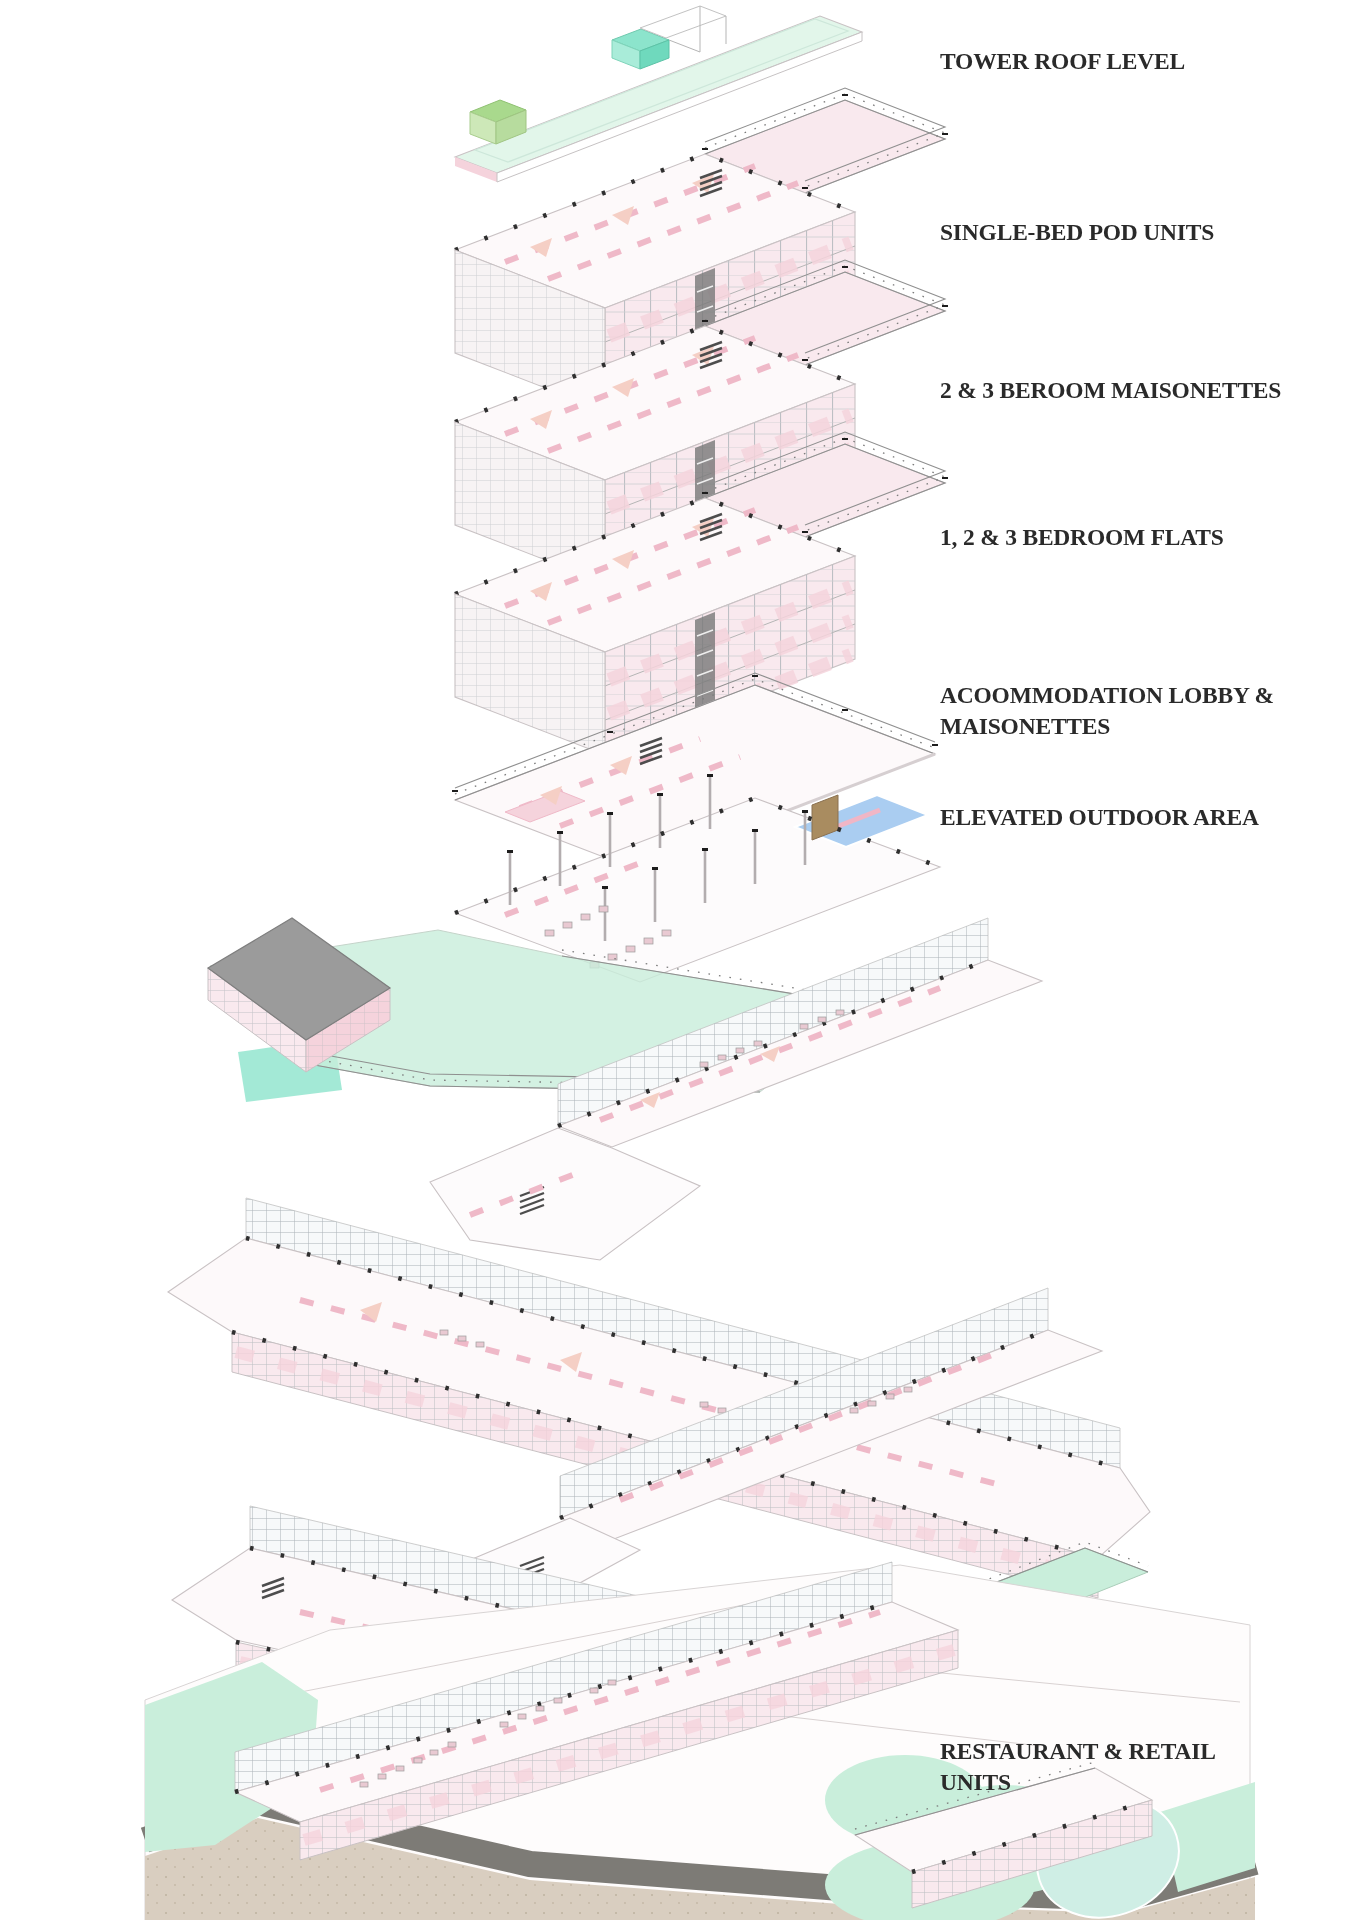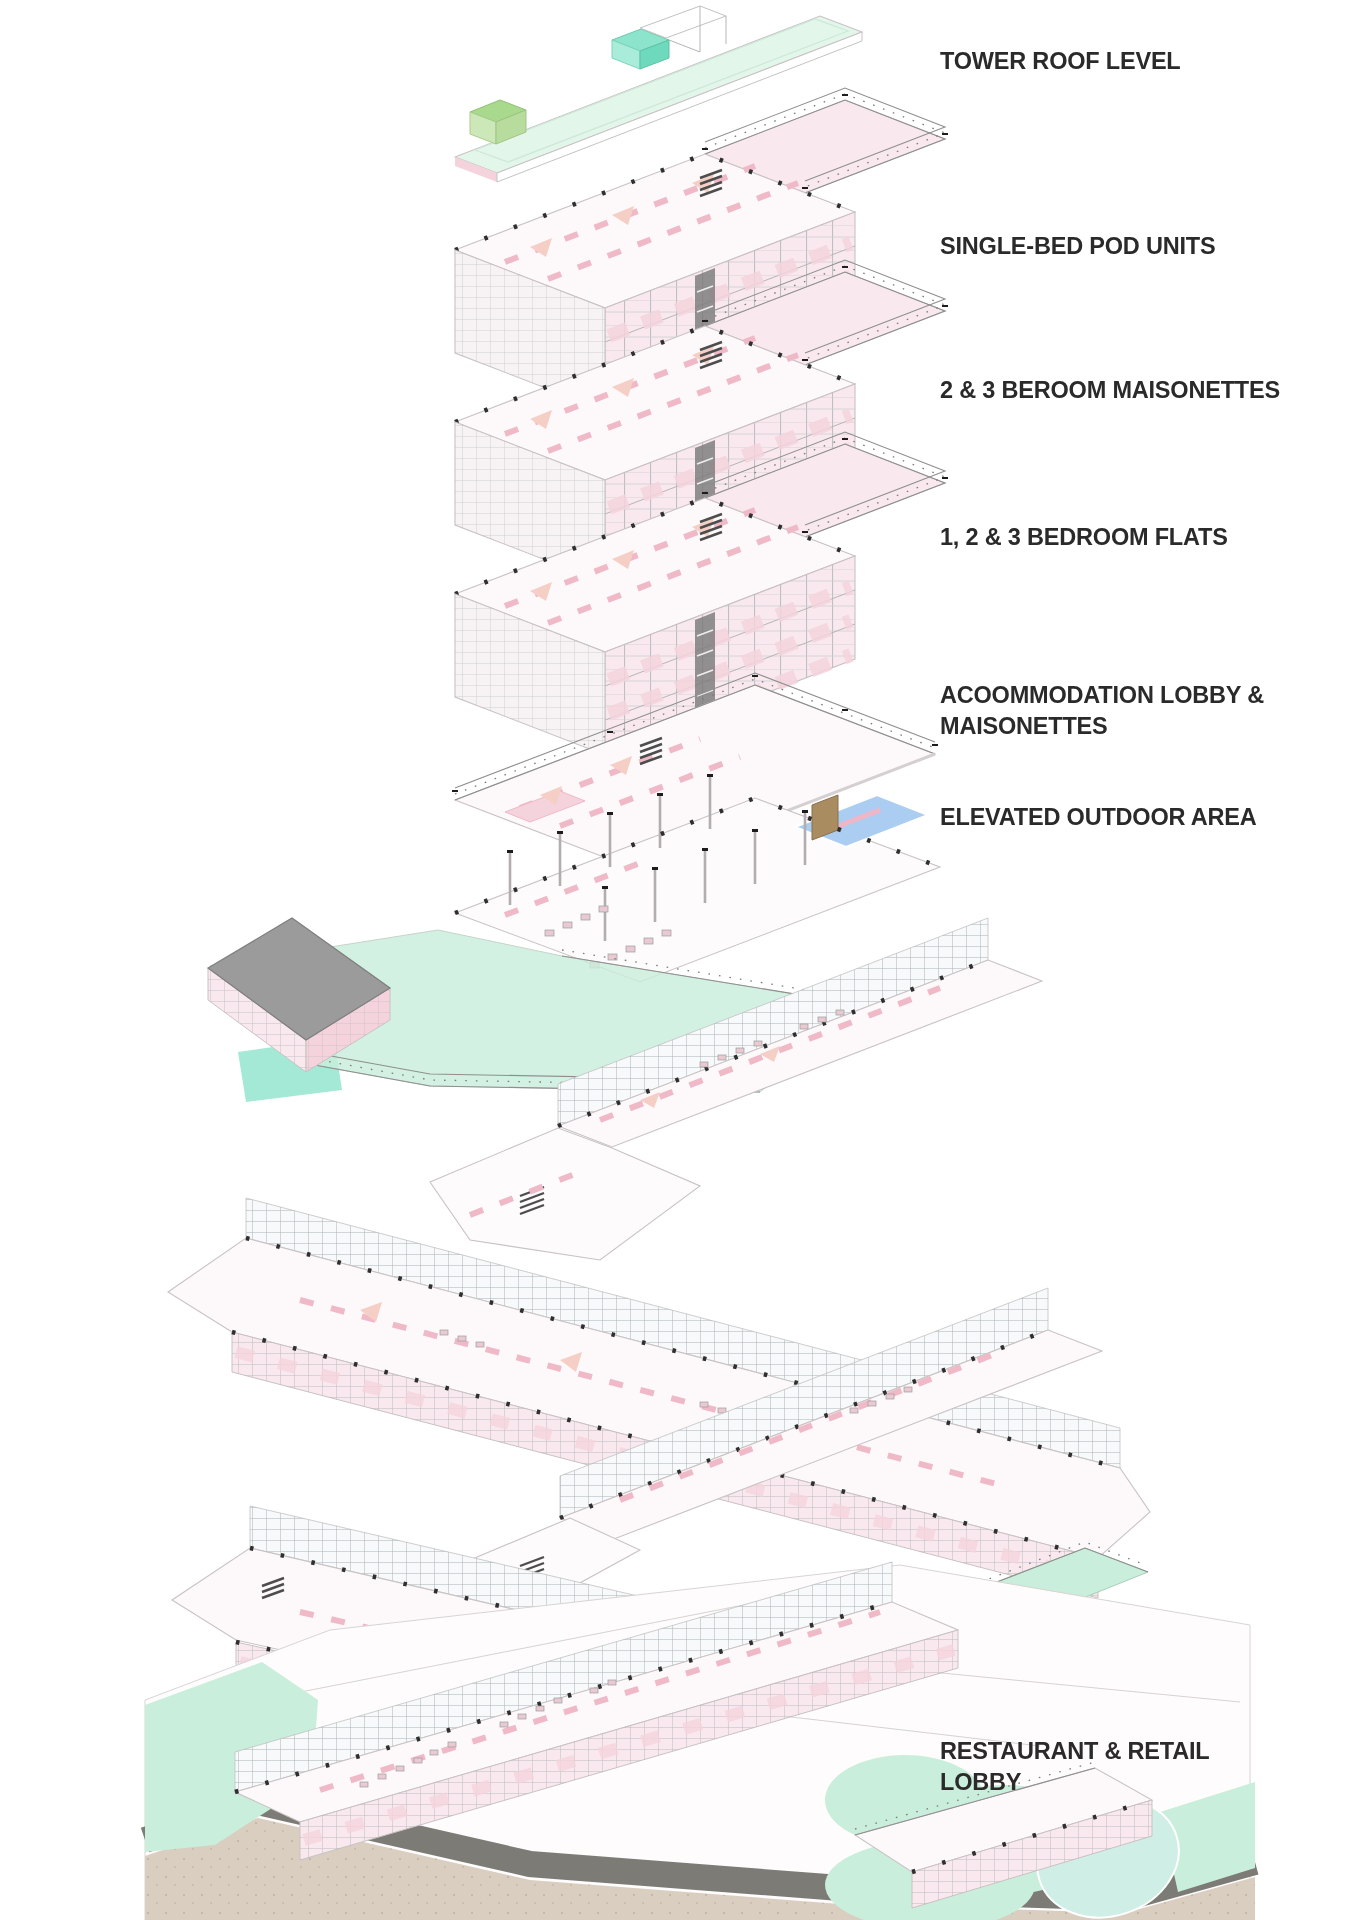--- a/index.html
+++ b/index.html
@@ -1,18 +1,18 @@
 <!DOCTYPE html>
 <html style="--c-background: #ffffff; --c-ink: #2a2a2a; --c-line: #6f6f6f; --c-line-light: #b5b5b5; --c-pink-pale: #f9e9ee; --c-pink-light: #f5d3dc; --c-pink-mid: #efb9c8; --c-salmon: #f5cfc5; --c-mint-pale: #e2f6ea; --c-mint: #c9eedb; --c-green-leaf: #a9d98d; --c-teal: #8ce4cc; --c-pool-blue: #aacdf1; --c-roof-gray: #9b9b9b; --c-road-gray: #7d7b76; --c-soil-beige: #d9cec0; --c-pond-teal: #cfeee5; --c-wood-brown: #a98c60;"><head>
 <meta charset="utf-8">
 <style>
   html,body{margin:0;padding:0;background:#ffffff;}
   .canvas{
     position:relative;width:1358px;height:1920px;background:var(--c-background,#fff);
-    font-family:Liberation Sans, sans-serif;overflow:hidden;
+    font-family:Liberation Serif, serif;overflow:hidden;
   }
   .canvas svg{position:absolute;left:0;top:0;}
   .lvl-label{
     position:absolute;left:940px;color:var(--c-ink,#2a2a2a);
     font-size:23.5px;line-height:31px;font-weight:600;letter-spacing:-0.2px;
     white-space:nowrap;
   }
   .lvl-label span{display:block;}
   
   .f-white{fill:#fdfbfc;}
@@ -319,34 +319,34 @@
       <polygon points="912,1872 1152,1800 1152,1836 912,1908" class="f-pinkpale" stroke="#c9c2c4" stroke-width="1"></polygon>
       <polygon points="912,1872 1152,1800 1152,1836 912,1908" fill="url(#glaz)" opacity=".8"></polygon>
       <path class="posts" d="M912,1872 L1152,1800"></path>
     </g>
   </g>
 </svg>
 
 <div class="lvl-label" style="top:46px">
   <span>TOWER ROOF LEVEL</span>
 </div>
-<div class="lvl-label" style="top:231px">
+<div class="lvl-label" style="top:217px">
   <span>SINGLE-BED POD UNITS</span>
 </div>
 <div class="lvl-label" style="top:375px">
   <span>2 &amp; 3 BEROOM MAISONETTES</span>
 </div>
 <div class="lvl-label" style="top:522px">
   <span>1, 2 &amp; 3 BEDROOM FLATS</span>
 </div>
 <div class="lvl-label" style="top:680px">
   <span>ACOOMMODATION LOBBY &amp;</span>
   <span>MAISONETTES</span>
 </div>
 <div class="lvl-label" style="top:802px">
   <span>ELEVATED OUTDOOR AREA</span>
 </div>
 <div class="lvl-label" style="top:1736px">
   <span>RESTAURANT &amp; RETAIL</span>
-  <span>LOBBY</span>
+  <span>UNITS</span>
 </div>
 
 </div>
 
 </body></html>

